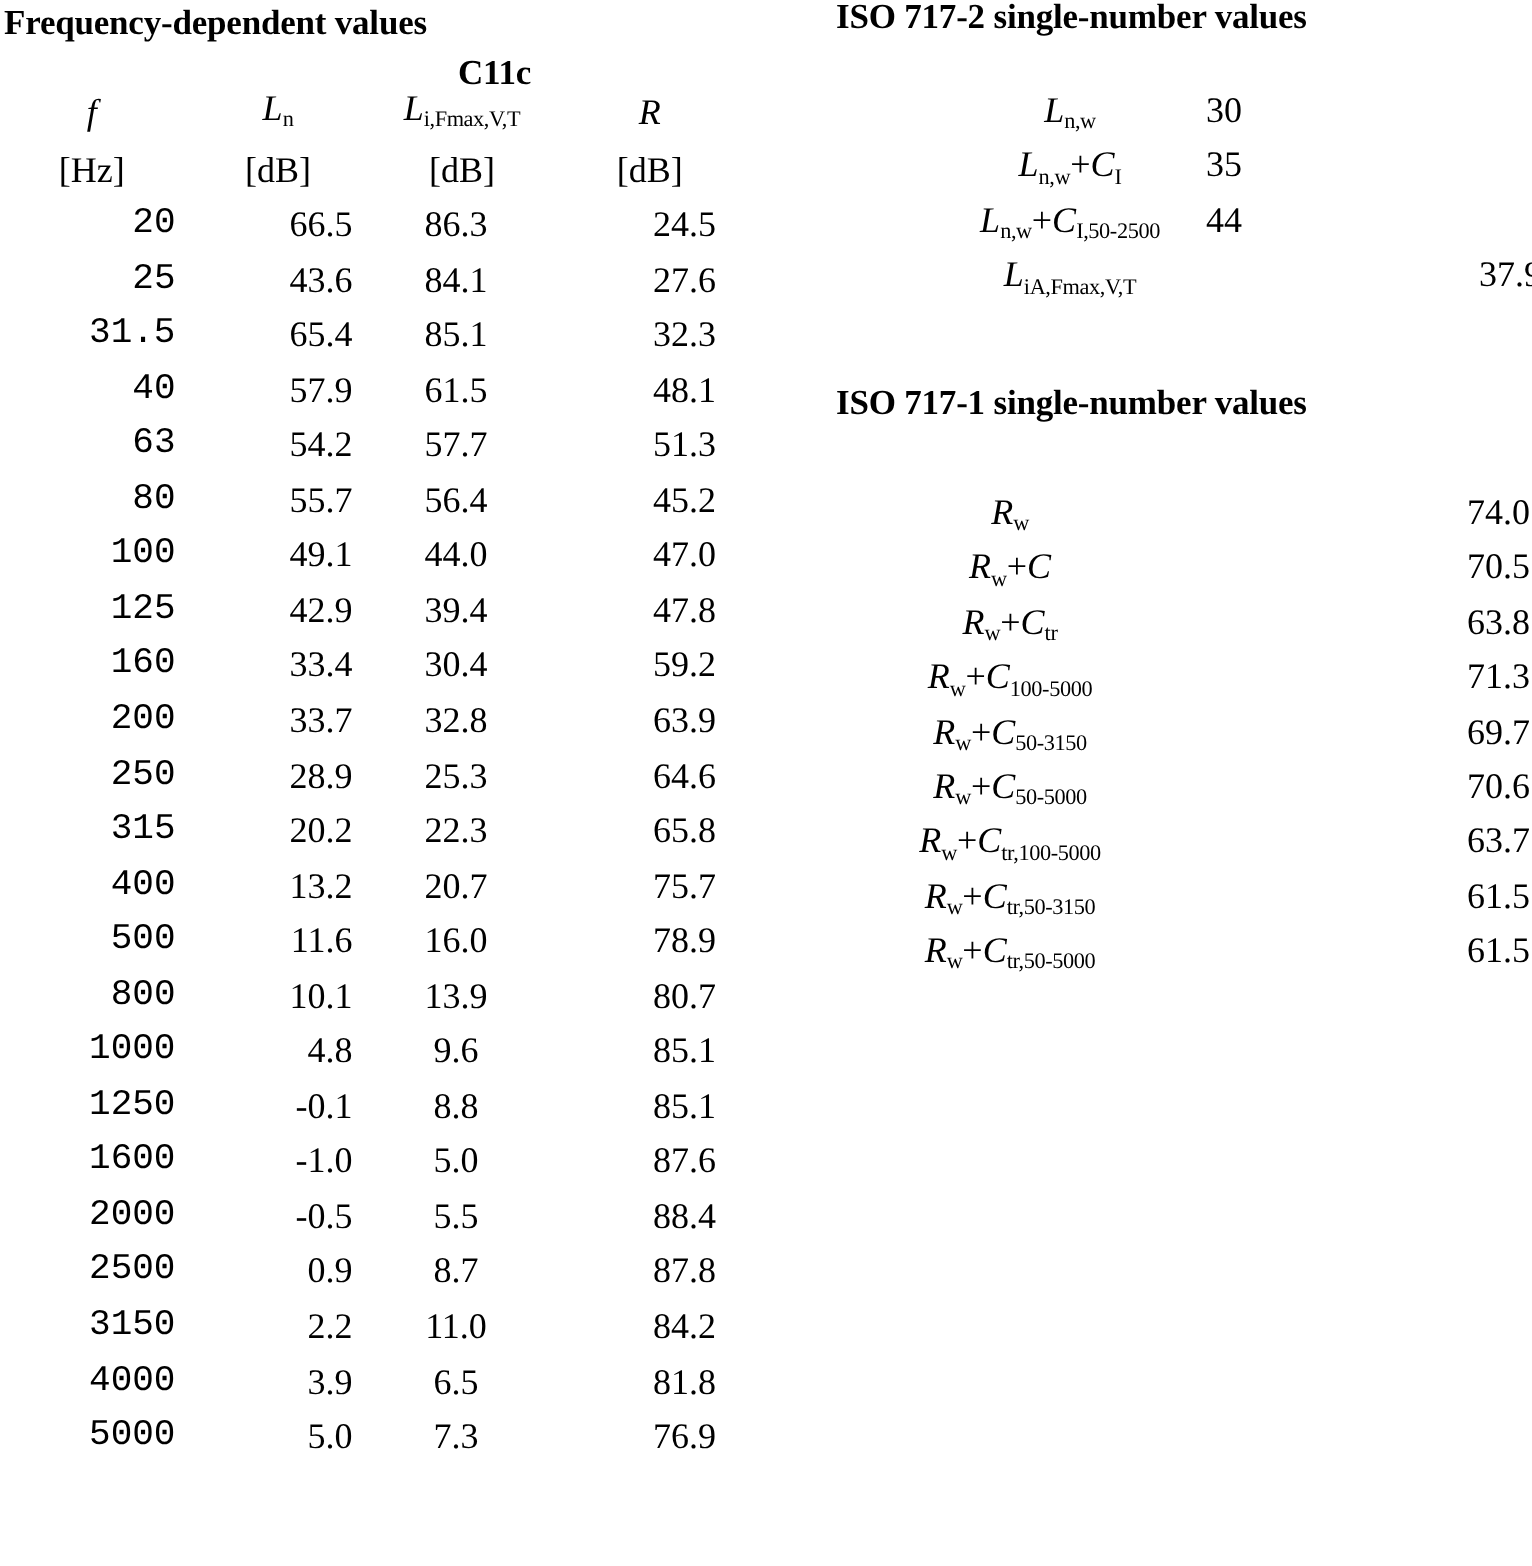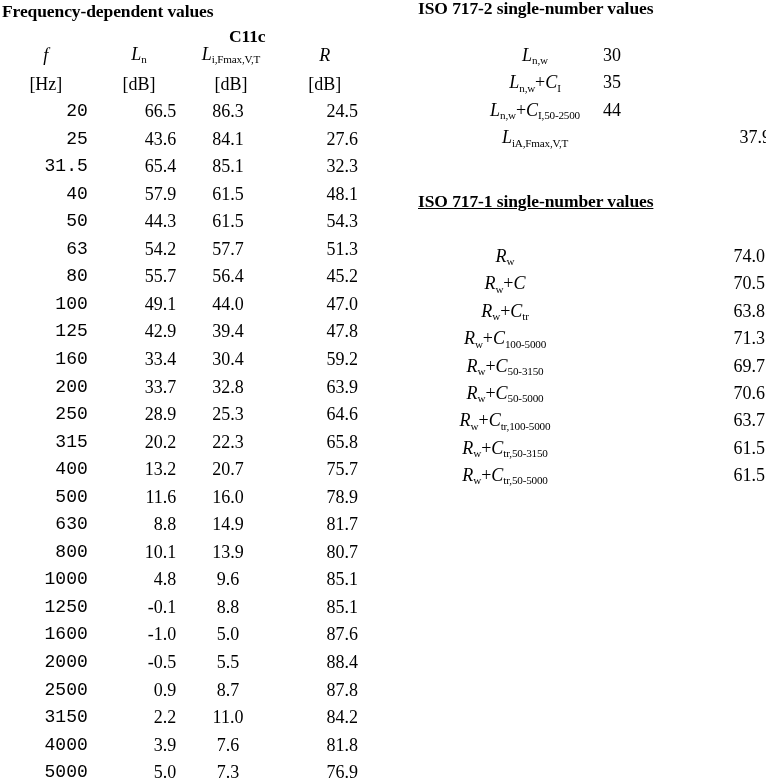--- a/index.html
+++ b/index.html
@@ -137,26 +137,20 @@
             <td class="c-li">85.1</td>
             <td class="c-r">32.3</td>
           </tr>
           <tr>
             <td class="c-f">40</td>
             <td class="c-ln">57.9</td>
             <td class="c-li">61.5</td>
             <td class="c-r">48.1</td>
           </tr>
           <tr>
-            <td class="c-f">50</td>
-            <td class="c-ln">44.3</td>
-            <td class="c-li">61.5</td>
-            <td class="c-r">54.3</td>
-          </tr>
-          <tr>
             <td class="c-f">63</td>
             <td class="c-ln">54.2</td>
             <td class="c-li">57.7</td>
             <td class="c-r">51.3</td>
           </tr>
           <tr>
             <td class="c-f">80</td>
             <td class="c-ln">55.7</td>
             <td class="c-li">56.4</td>
             <td class="c-r">45.2</td>
@@ -203,26 +197,20 @@
             <td class="c-li">20.7</td>
             <td class="c-r">75.7</td>
           </tr>
           <tr>
             <td class="c-f">500</td>
             <td class="c-ln">11.6</td>
             <td class="c-li">16.0</td>
             <td class="c-r">78.9</td>
           </tr>
           <tr>
-            <td class="c-f">630</td>
-            <td class="c-ln">8.8</td>
-            <td class="c-li">14.9</td>
-            <td class="c-r">81.7</td>
-          </tr>
-          <tr>
             <td class="c-f">800</td>
             <td class="c-ln">10.1</td>
             <td class="c-li">13.9</td>
             <td class="c-r">80.7</td>
           </tr>
           <tr>
             <td class="c-f">1000</td>
             <td class="c-ln">4.8</td>
             <td class="c-li">9.6</td>
             <td class="c-r">85.1</td>
@@ -253,21 +241,21 @@
           </tr>
           <tr>
             <td class="c-f">3150</td>
             <td class="c-ln">2.2</td>
             <td class="c-li">11.0</td>
             <td class="c-r">84.2</td>
           </tr>
           <tr>
             <td class="c-f">4000</td>
             <td class="c-ln">3.9</td>
-            <td class="c-li">7.6</td>
+            <td class="c-li">6.5</td>
             <td class="c-r">81.8</td>
           </tr>
           <tr>
             <td class="c-f">5000</td>
             <td class="c-ln">5.0</td>
             <td class="c-li">7.3</td>
             <td class="c-r">76.9</td>
           </tr>
         </tbody>
     </table>
@@ -292,21 +280,21 @@
       <span class="sn-val-left">44</span>
     </div>
 
     <div class="sn-row">
       <span class="sn-label"><span class="ital">L</span><sub class="sb">iA,Fmax,V,T</sub></span>
       <span class="sn-val-right">37.9</span>
     </div>
 
   </div>
 
-  <div class="bold-head" style="left:418px; top:191px;text-decoration:underline;">ISO 717-1 single-number values</div>
+  <div class="bold-head" style="left:418px; top:191px;">ISO 717-1 single-number values</div>
 
   <div class="sn-block" style="left:395px; top:243px;">
 
     <div class="sn-row">
       <span class="sn-label"><span class="ital">R</span><sub class="sb">w</sub></span>
       <span class="sn-val-right" style="left:170px; width:200px;">74.0</span>
     </div>
 
     <div class="sn-row">
       <span class="sn-label"><span class="ital">R</span><sub class="sb">w</sub>+<span class="ital">C</span></span>

